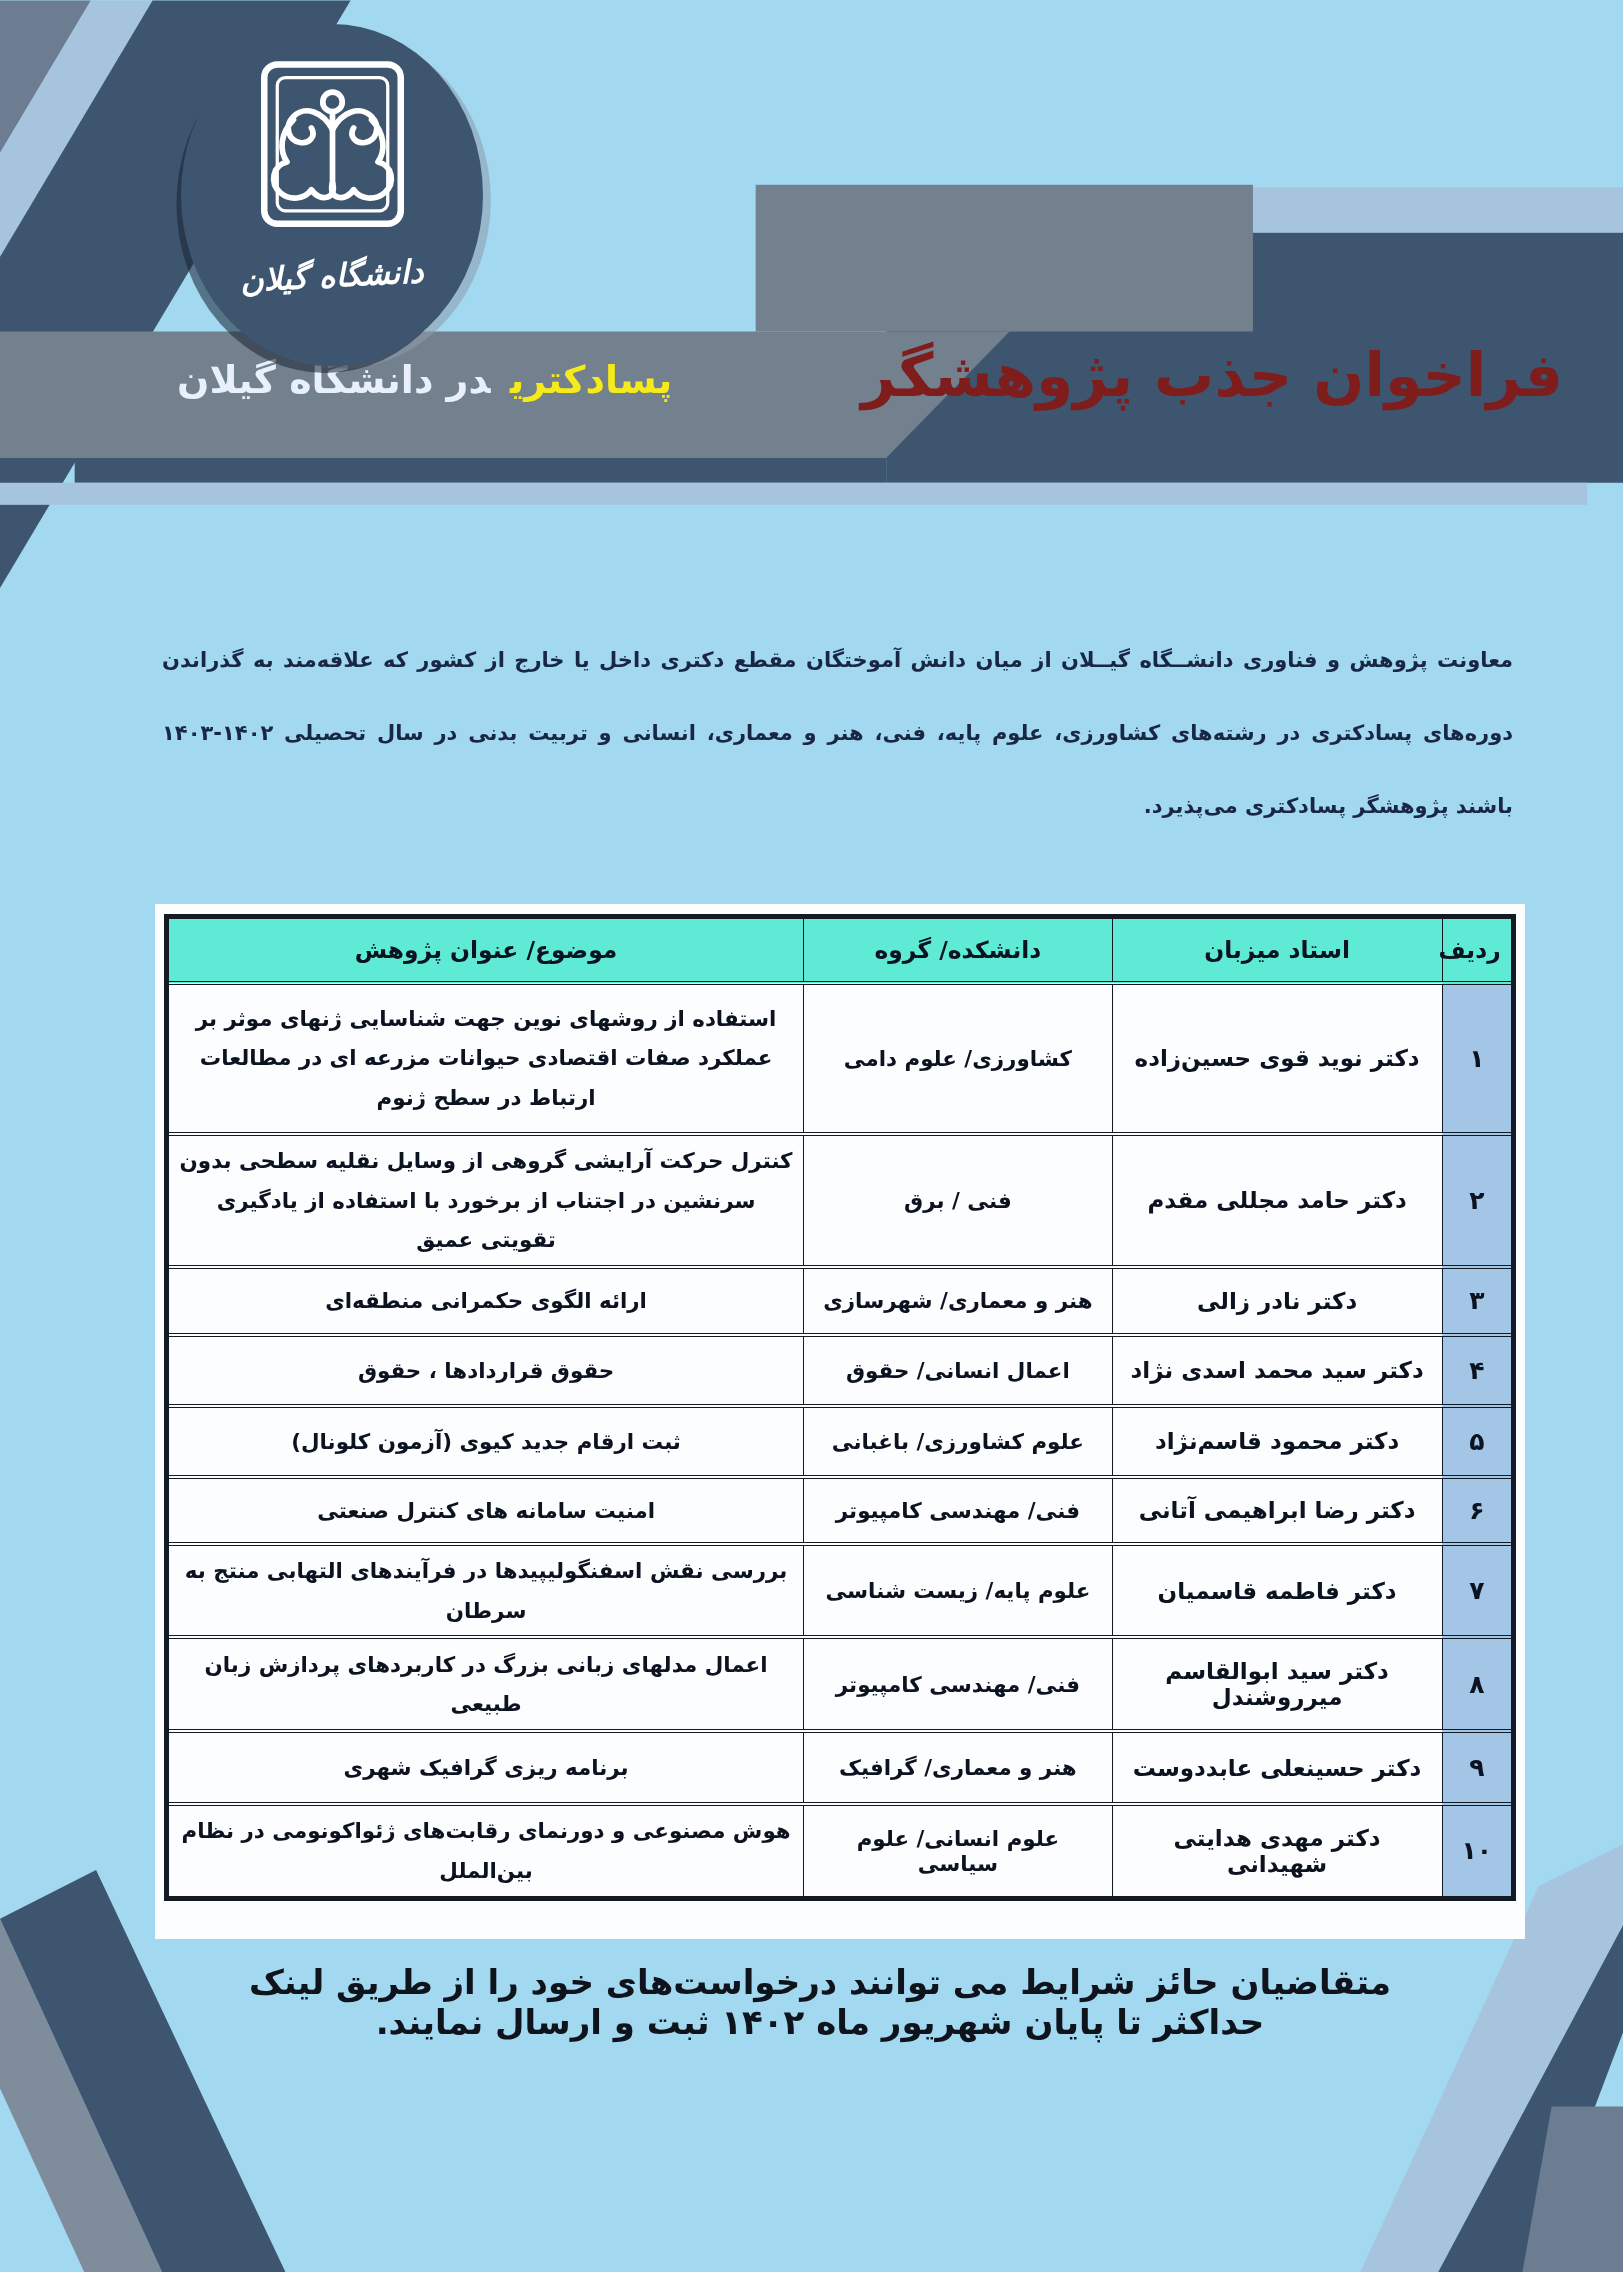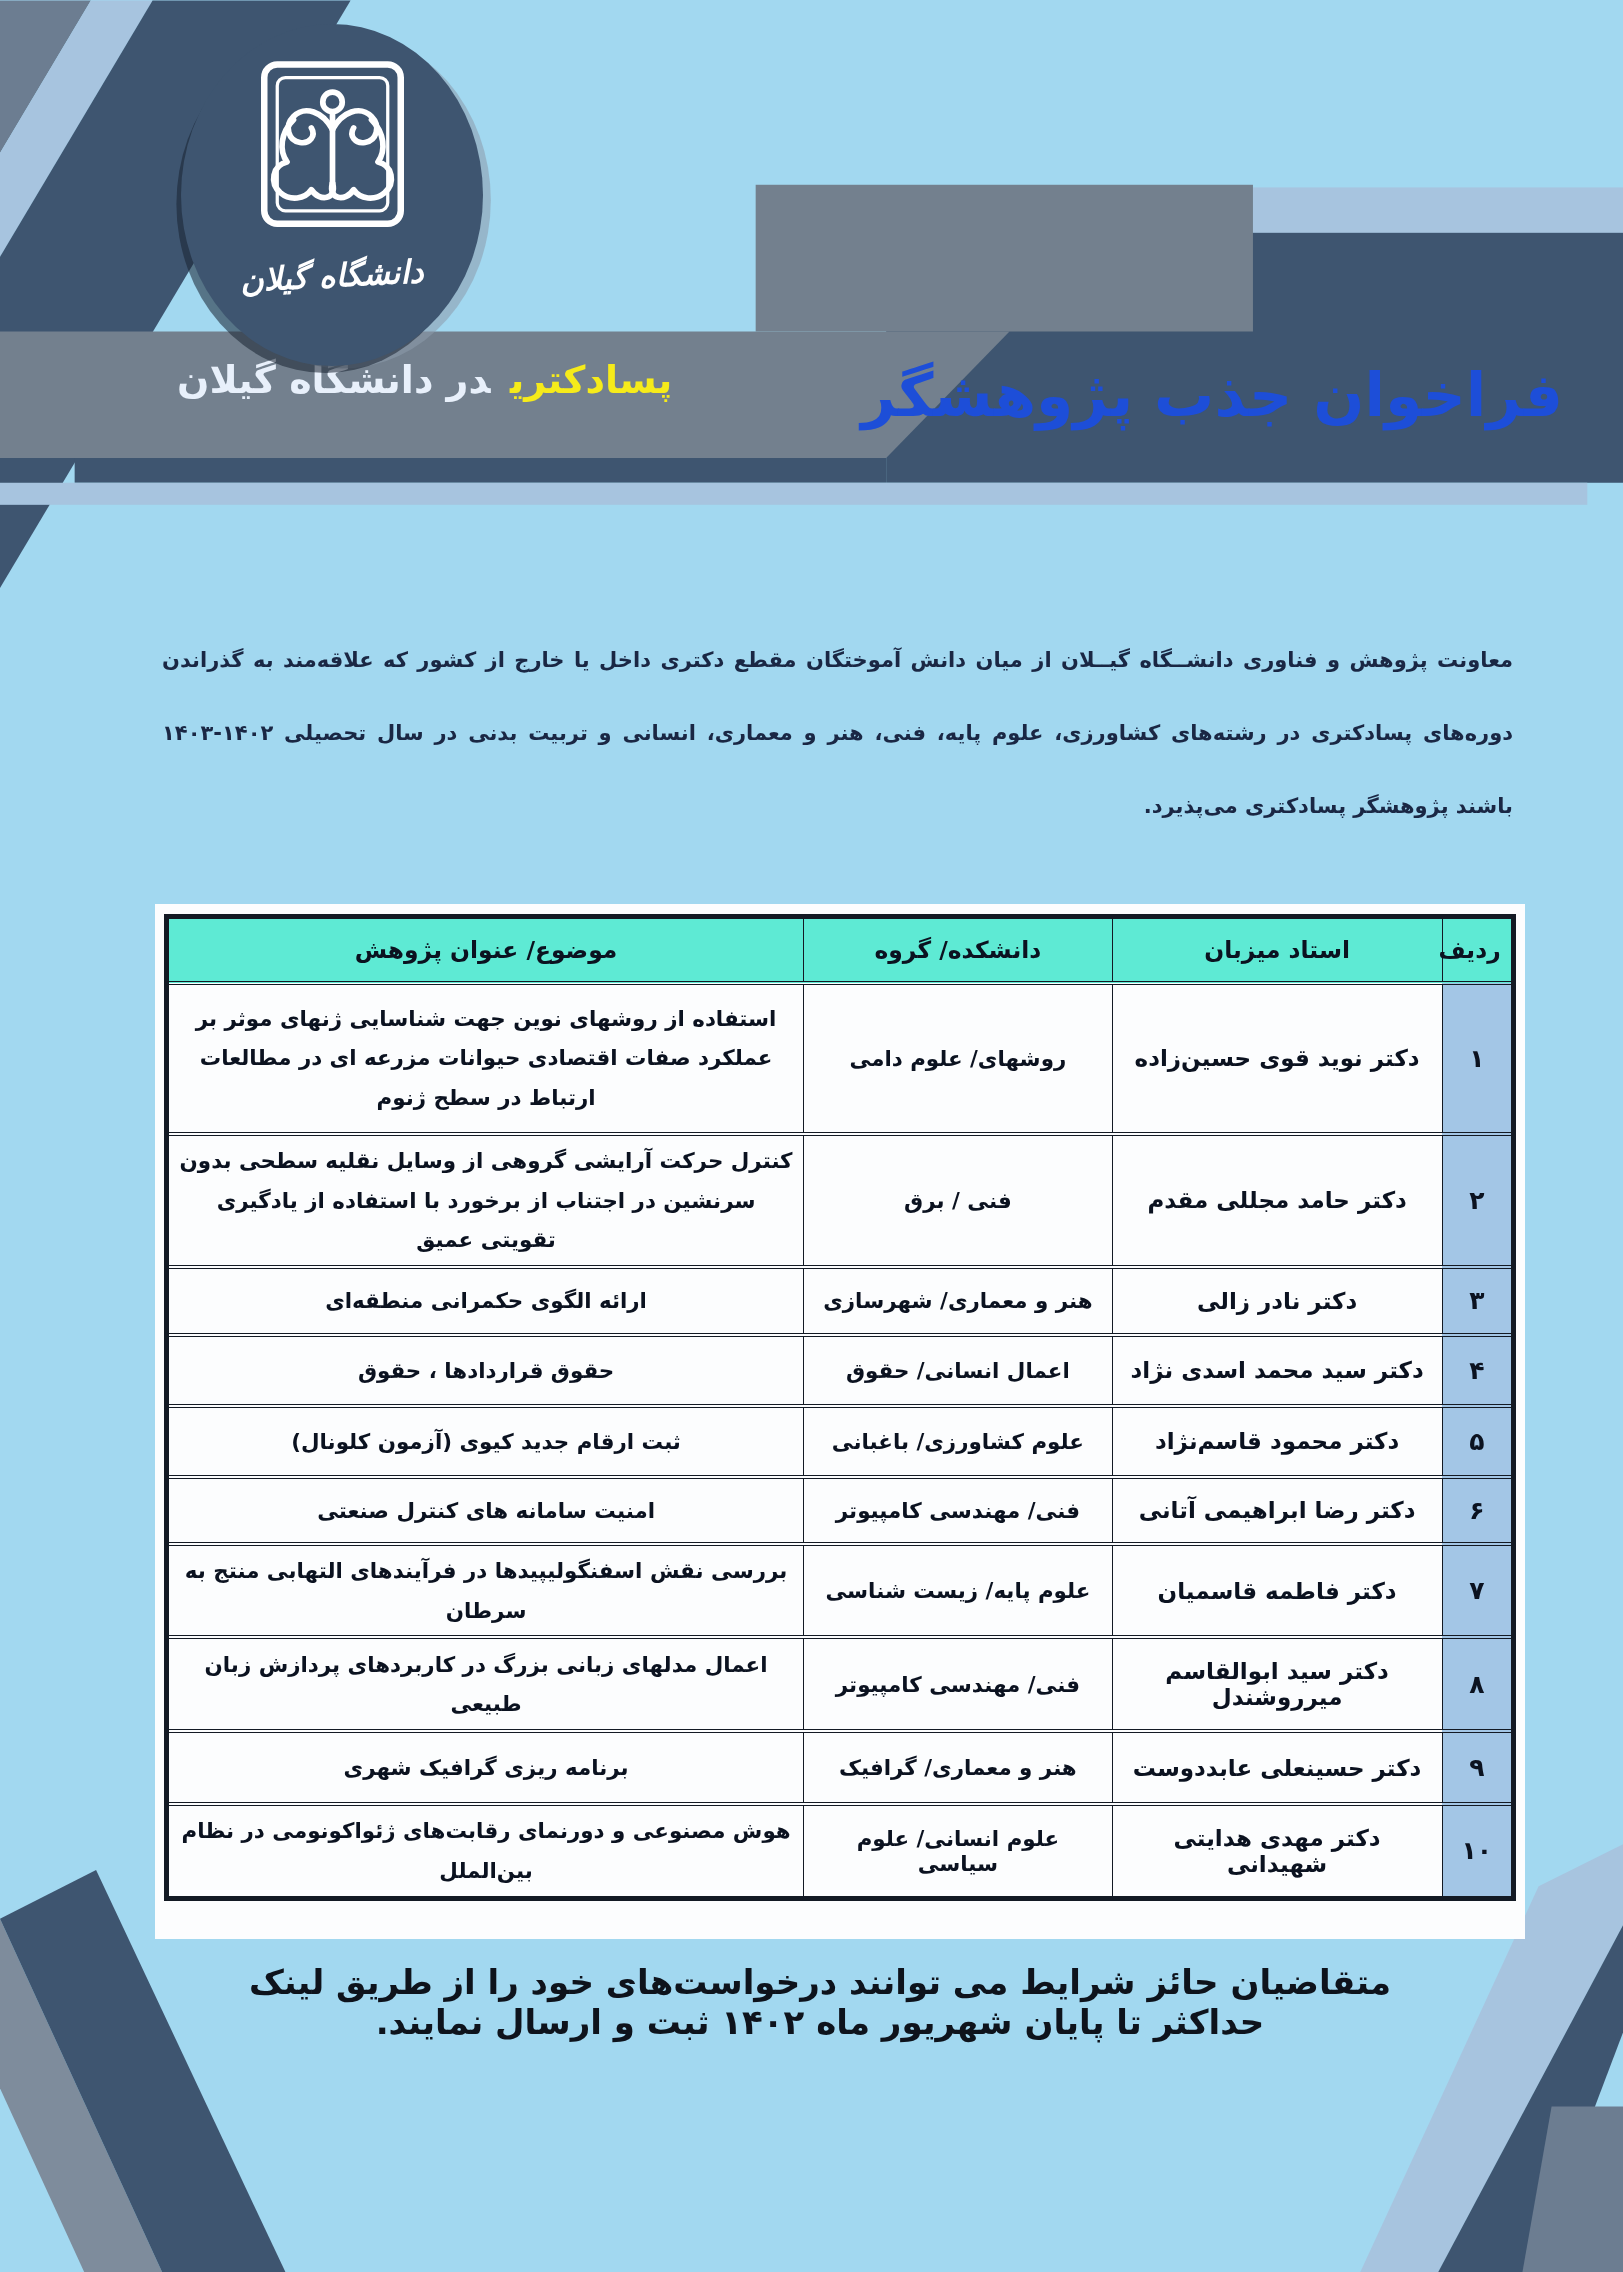--- a/index.html
+++ b/index.html
@@ -16,22 +16,22 @@
     box-shadow:-6.5px 9px 0 -1.9px rgba(24,34,50,.55), 10.4px 5.2px 0 -2.6px rgba(140,155,172,.55);
     display:flex;flex-direction:column;align-items:center;justify-content:flex-start;
   }
   .logo svg{margin-top:34px;}
   .logo-name{
     color:#ffffff;font-weight:bold;font-style:italic;font-size:32px;margin-top:3.9px;
     transform:rotate(-3deg);white-space:nowrap;
   }
   
   .title-part1{
-    position:absolute;right:60px;top:356px;z-index:3;
-    font-size:60px;font-weight:bold;color:#1d4ed8;white-space:nowrap;line-height:1.3;
+    position:absolute;right:60px;top:336px;z-index:3;
+    font-size:60px;font-weight:bold;color:#7f1d1d;white-space:nowrap;line-height:1.3;
   }
   .title-part2{
     position:absolute;left:177px;top:356px;z-index:3;direction:rtl;
     font-size:38px;font-weight:bold;white-space:nowrap;line-height:1.3;
   }
   .title-highlight{color:#F6EB1A;margin-inline-end:19.5px;}
   .title-rest{color:#E8F0FB;}
   
   .intro{
     position:absolute;left:162px;top:603px;width:1351px;z-index:3;
@@ -141,21 +141,21 @@
         <th>ردیف</th>
         <th>استاد میزبان</th>
         <th>دانشکده/ گروه</th>
         <th>موضوع/ عنوان پژوهش</th>
       </tr>
     </thead>
     <tbody>
       <tr>
         <td class="cell-num">۱</td>
         <td class="cell-prof">دکتر نوید قوی حسین‌زاده</td>
-        <td class="cell-dept">روشهای/ علوم دامی</td>
+        <td class="cell-dept">کشاورزی/ علوم دامی</td>
         <td class="cell-topic">استفاده از روشهای نوین جهت شناسایی ژنهای موثر بر عملکرد صفات اقتصادی حیوانات مزرعه ای در مطالعات ارتباط در سطح ژنوم</td>
       </tr>
       <tr>
         <td class="cell-num">۲</td>
         <td class="cell-prof">دکتر حامد مجللی مقدم</td>
         <td class="cell-dept">فنی / برق</td>
         <td class="cell-topic">کنترل حرکت آرایشی گروهی از وسایل نقلیه سطحی بدون سرنشین در اجتناب از برخورد با استفاده از یادگیری تقویتی عمیق</td>
       </tr>
       <tr>
         <td class="cell-num">۳</td>

